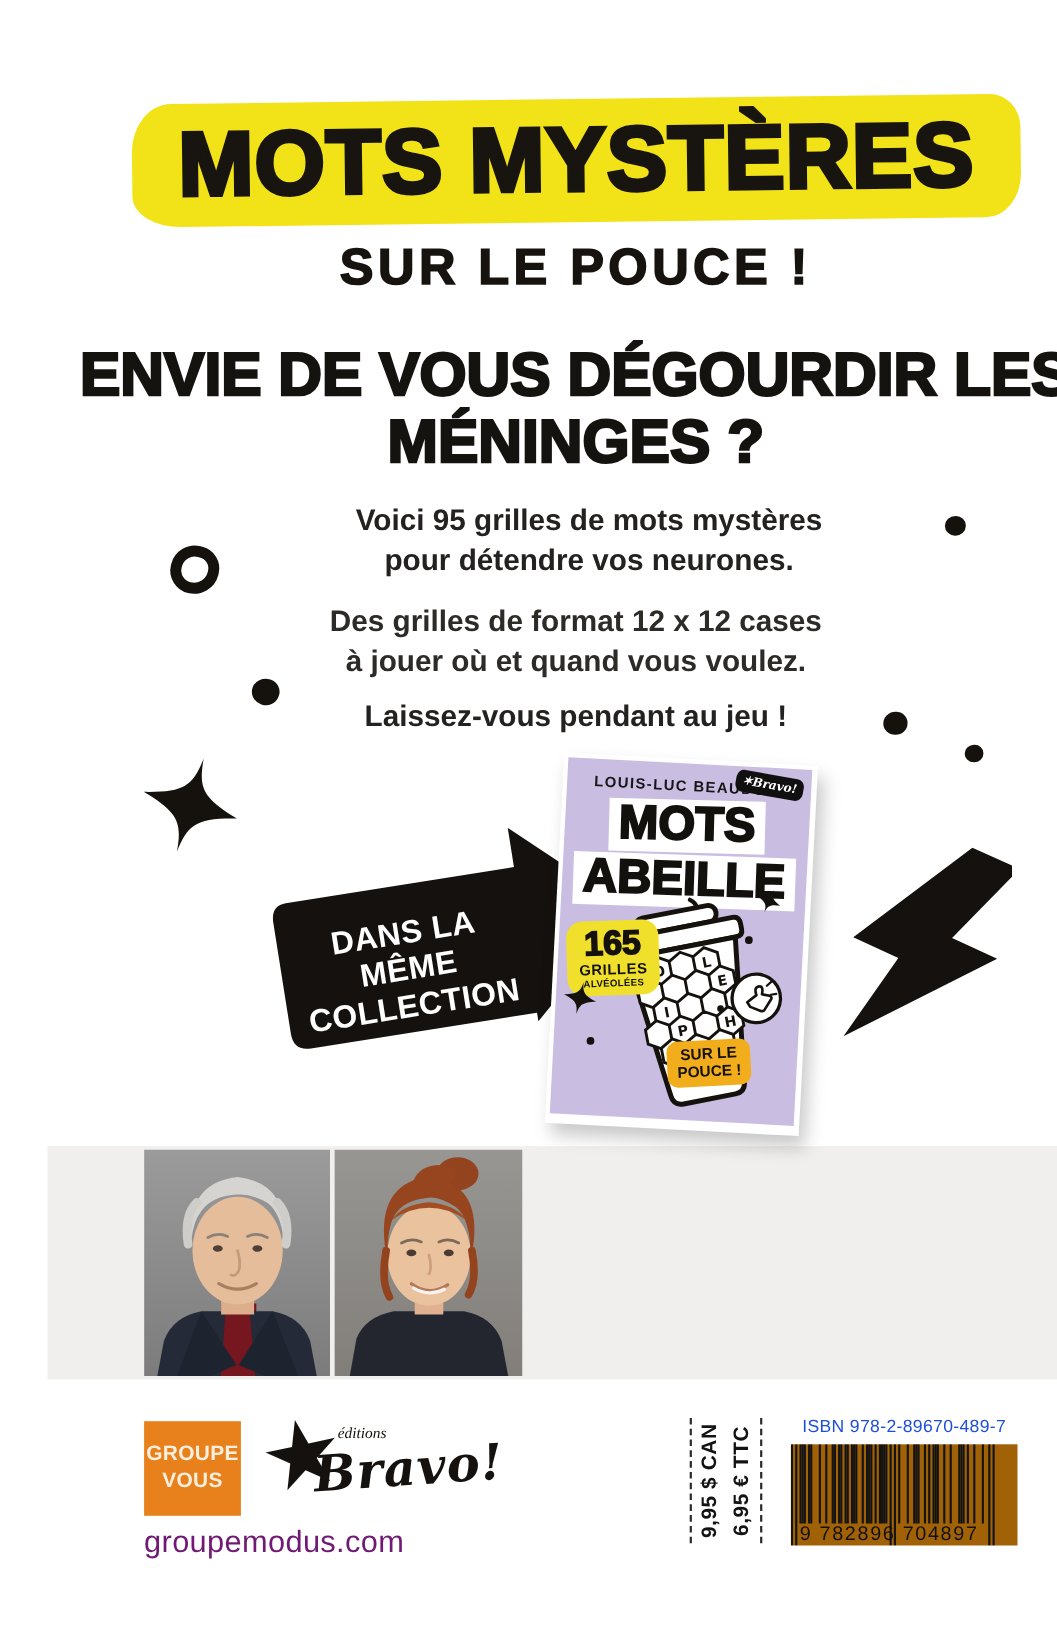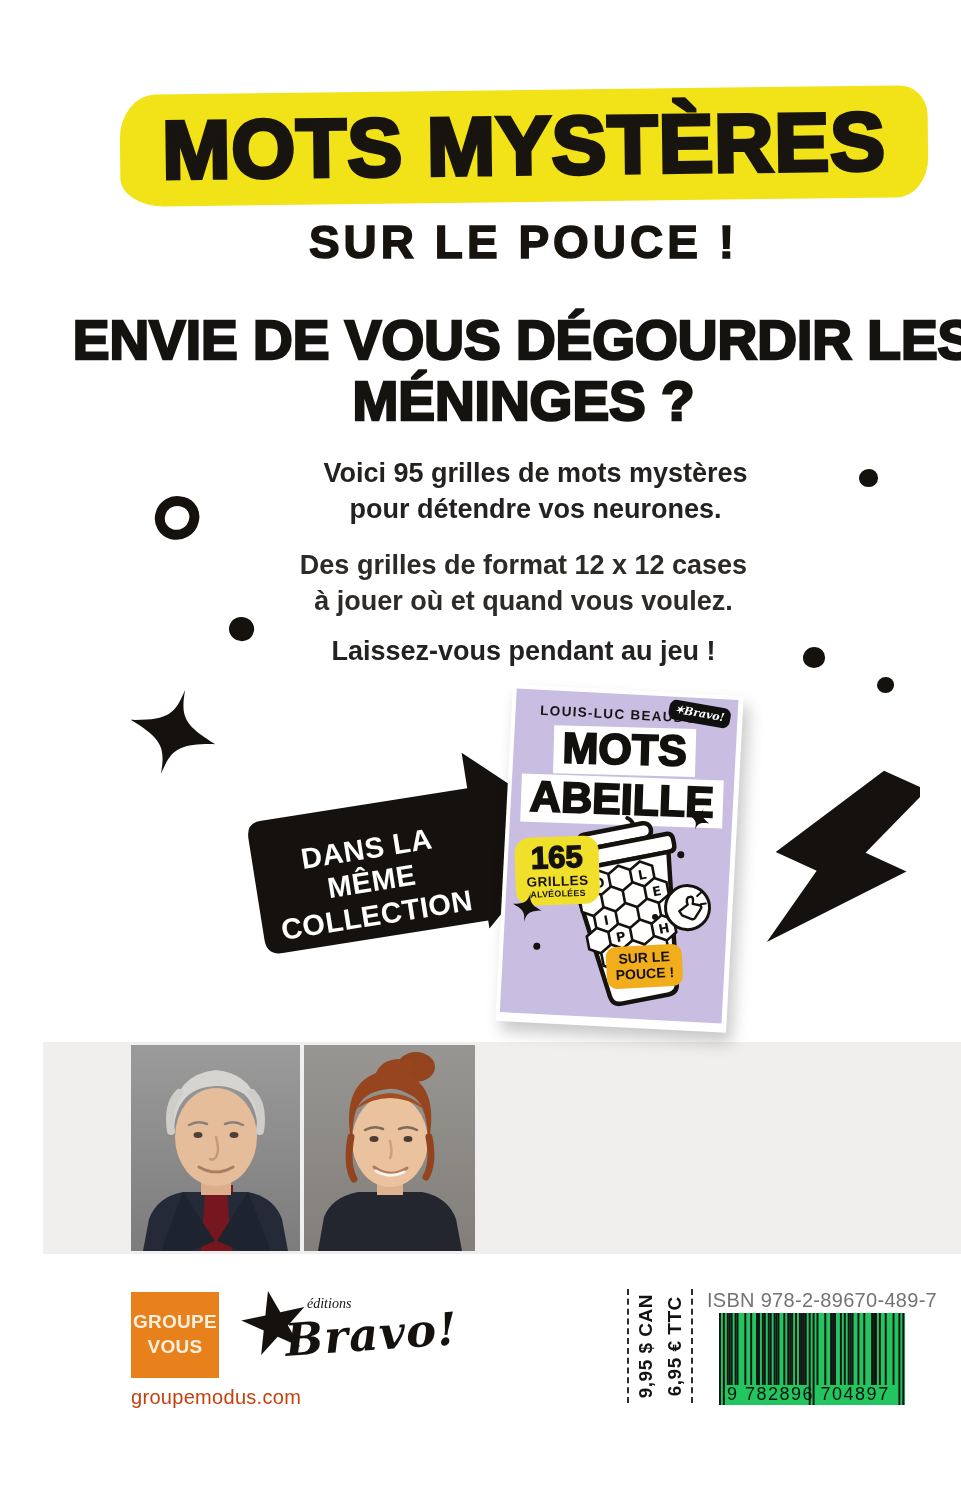--- a/index.html
+++ b/index.html
@@ -89,29 +89,29 @@
   .modus{left:88px;top:1292px;width:88px;height:86px;background:#e8811c;color:#f8efdf;
          display:flex;flex-direction:column;align-items:center;justify-content:center;
          font-size:19px;font-weight:900;line-height:1.3;letter-spacing:.3px;}
   .bravo{left:198px;top:1294px;width:185px;height:92px;}
   .bravo .ed{position:absolute;left:66px;top:2px;font-size:14px;font-style:italic;
              font-family:Liberation Serif, serif;color:#14110e;}
   .bravo .star{position:absolute;left:-4px;top:-14px;font-size:84px;line-height:1;color:#14110e;
                transform:rotate(-12deg);}
   .bravo .name{position:absolute;left:44px;top:14px;font-size:45px;font-style:italic;font-weight:700;
                font-family:"DejaVu Serif",serif;letter-spacing:1px;color:#14110e;transform:rotate(-4deg);}
-  .site{left:88px;top:1386px;font-size:20px;color:#c2410c;letter-spacing:.3px;}
+  .site{left:88px;top:1386px;font-size:28px;color:#701a75;letter-spacing:.3px;}
 
   .pricebox{left:584px;top:1289px;width:62px;height:114px;border-left:2px dashed #2b2b2b;
             border-right:2px dashed #2b2b2b;display:flex;align-items:center;justify-content:center;}
   .price{writing-mode:vertical-rl;transform:rotate(180deg);font-size:19px;font-weight:700;
          line-height:1.55;color:#131313;letter-spacing:.5px;white-space:pre-line;text-align:center;}
-  .isbn{left:655px;top:1289px;width:248px;text-align:center;font-size:20px;color:#737373;
+  .isbn{left:655px;top:1289px;width:248px;text-align:center;font-size:16px;color:#1d4ed8;
         letter-spacing:.3px;font-weight:400;}
-  .barcode{left:676px;top:1313px;width:186px;height:92px;background:#22c55e;}
+  .barcode{left:676px;top:1313px;width:206px;height:92px;background:#a16207;}
   .bc-digits{position:absolute;left:8px;bottom:0;font-size:18px;letter-spacing:1.5px;color:#111;
              white-space:nowrap;}
 </style>
 </head>
 <body>
 
 <div class="page">
 
   <div class="abs banner">
     <span class="banner-text">MOTS MYSTÈRES</span>

